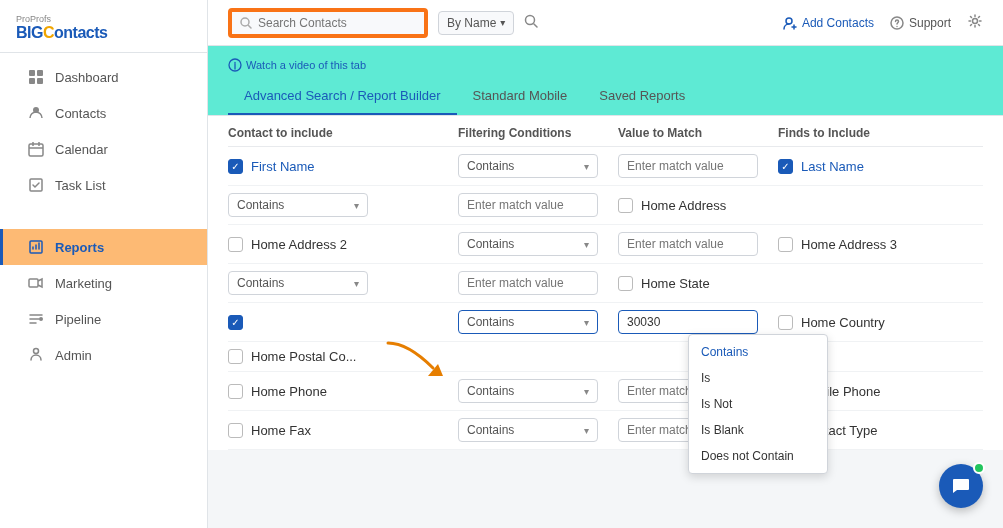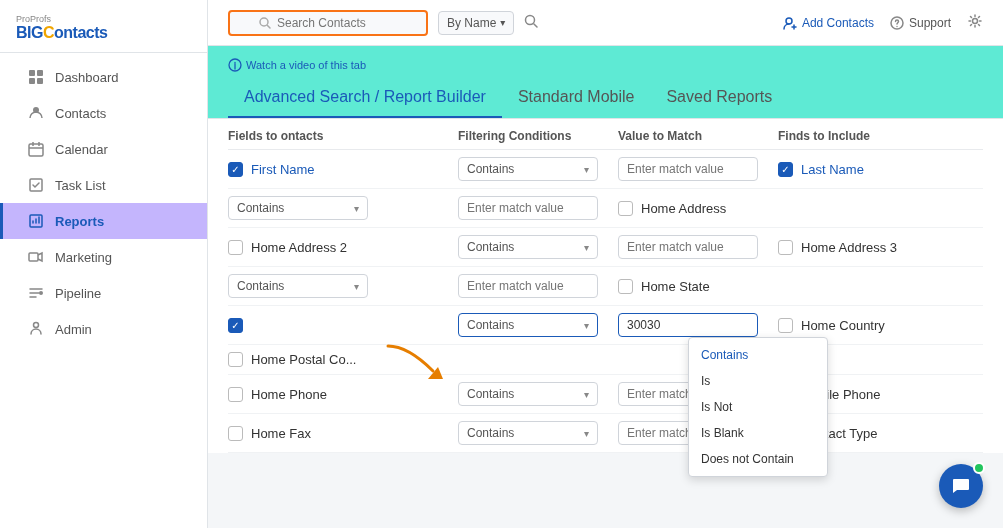--- a/index.html
+++ b/index.html
@@ -8,40 +8,40 @@
     .app-container { display: flex; height: 528px; width: 1003px; overflow: hidden; }
 
     
     .sidebar { width: 208px; background: #fff; border-right: 1px solid #e0e4e8; display: flex; flex-direction: column; flex-shrink: 0; }
     .sidebar-logo { padding: 14px 16px 10px; border-bottom: 1px solid #e0e4e8; }
     .logo-small { font-size: 9px; color: #888; display: block; }
     .logo-big { font-size: 16px; font-weight: 700; color: #1a5ab8; letter-spacing: -0.5px; }
     .logo-big span { color: #f0a500; }
     .sidebar-nav { flex: 1; padding-top: 6px; }
     .nav-item { display: flex; align-items: center; padding: 9px 24px; cursor: pointer; color: #555; gap: 10px; border-left: 3px solid transparent; }
-    .nav-item.active { background: #c4b5fd; color: #1a5ab8; border-left: 3px solid #1a5ab8; font-weight: 600; }
+    .nav-item.active { background: #fdba74; color: #1a5ab8; border-left: 3px solid #1a5ab8; font-weight: 600; margin-top: 26px; }
     .nav-icon { width: 18px; height: 18px; display: flex; align-items: center; justify-content: center; flex-shrink: 0; }
 
     
     .main-area { flex: 1; display: flex; flex-direction: column; overflow: hidden; }
     .top-bar { background: #fff; border-bottom: 1px solid #e0e4e8; padding: 8px 20px; display: flex; align-items: center; gap: 10px; height: 46px; }
-    .search-box { display: flex; align-items: center; border: 2px solid #f97316; border-radius: 4px; background: #f8f9fb; padding: 4px 8px; gap: 6px; min-width: 200px; justify-content: center; }
+    .search-box { display: flex; align-items: center; border: 4px solid #f97316; border-radius: 4px; background: #f8f9fb; padding: 4px 8px; gap: 6px; min-width: 200px; }
     .search-box input { border: none; background: transparent; outline: none; font-size: 12px; color: #555; width: 120px; }
     .by-name-btn { display: flex; align-items: center; gap: 4px; border: 1px solid #d0d4da; border-radius: 4px; background: #f8f9fb; padding: 4px 8px; font-size: 12px; color: #555; cursor: pointer; }
     .search-icon-btn { cursor: pointer; color: #888; }
     .top-bar-right { margin-left: auto; display: flex; align-items: center; gap: 16px; }
     .top-bar-btn { display: flex; align-items: center; gap: 5px; font-size: 12px; color: #555; cursor: pointer; }
     .add-contacts-btn { color: #1a5ab8; font-size: 12px; }
 
     
     .content { flex: 1; overflow-y: auto; padding: 0; }
     .report-header { background: #5eead4; padding: 6px 20px 0; border-bottom: 1px solid #e0e4e8; }
     .watch-video { font-size: 11px; color: #1a5ab8; display: flex; align-items: center; gap: 4px; padding: 6px 0; cursor: pointer; }
     .tabs { display: flex; gap: 0; }
-    .tab { padding: 10px 16px; font-size: 16px; color: #555; cursor: pointer; border-bottom: 2px solid transparent; }
+    .tab { padding: 10px 16px; font-size: 13px; color: #555; cursor: pointer; border-bottom: 2px solid transparent; }
     .tab.active { color: #1a5ab8; border-bottom: 2px solid #1a5ab8; font-weight: 500; }
 
     
     .table-area { padding: 0 20px; background: #fff; }
     .table-header { display: grid; grid-template-columns: 230px 160px 160px 230px 160px 160px; background: #fff; padding: 10px 0 6px; border-bottom: 1px solid #e8eaed; position: sticky; top: 0; z-index: 10; }
     .th { font-size: 12px; font-weight: 600; color: #555; }
     .table-body { }
     .table-row { display: grid; grid-template-columns: 230px 160px 160px 230px 160px 160px; padding: 7px 0; border-bottom: 1px solid #f0f2f4; align-items: center; position: relative; }
 
     .field-cell { display: flex; align-items: center; gap: 8px; }
@@ -224,21 +224,21 @@
             <span>Standard Mobile</span>
           </div>
           <div class="tab">
             <span>Saved Reports</span>
           </div>
         </div>
       </div>
 
       <div class="table-area">
         <div class="table-header">
-          <div class="th">Fields to ontacts</div>
+          <div class="th">Contact to include</div>
           <div class="th">Filtering Conditions</div>
           <div class="th">Value to Match</div>
           <div class="th">Finds to Include</div>
 
         </div>
 
         <div class="table-body">
 
           <div class="table-row">
             <div class="field-cell">

